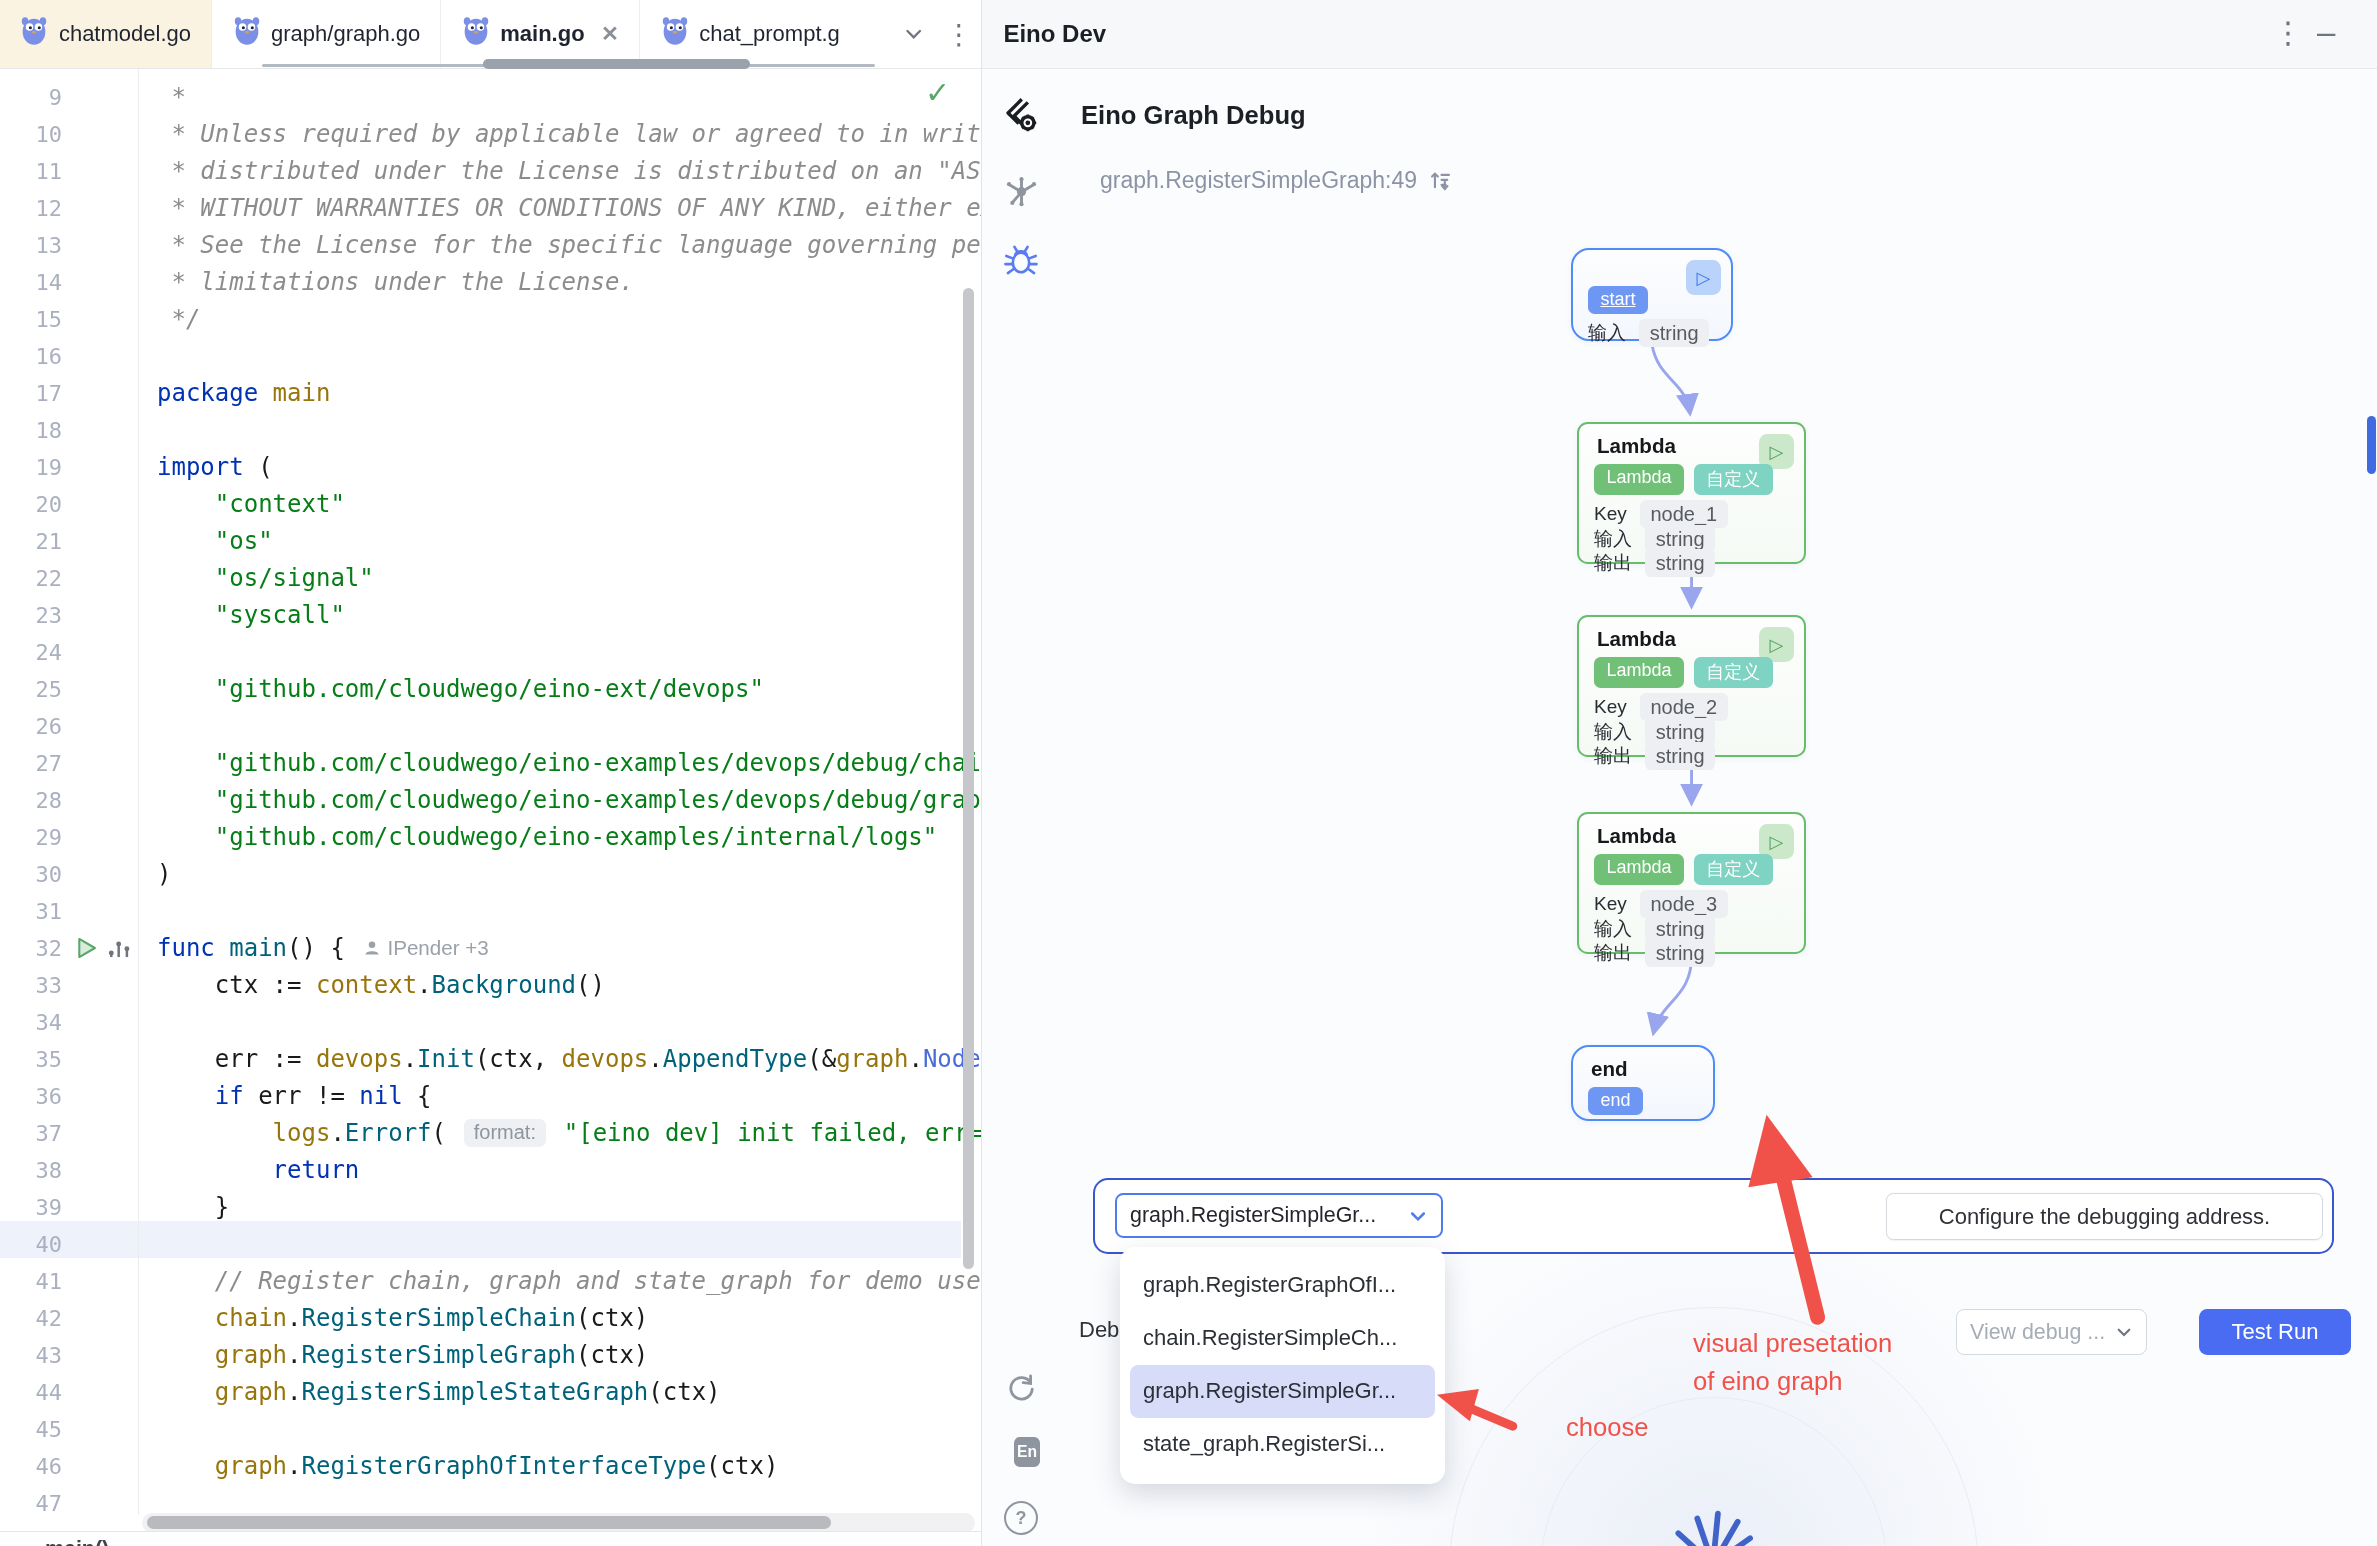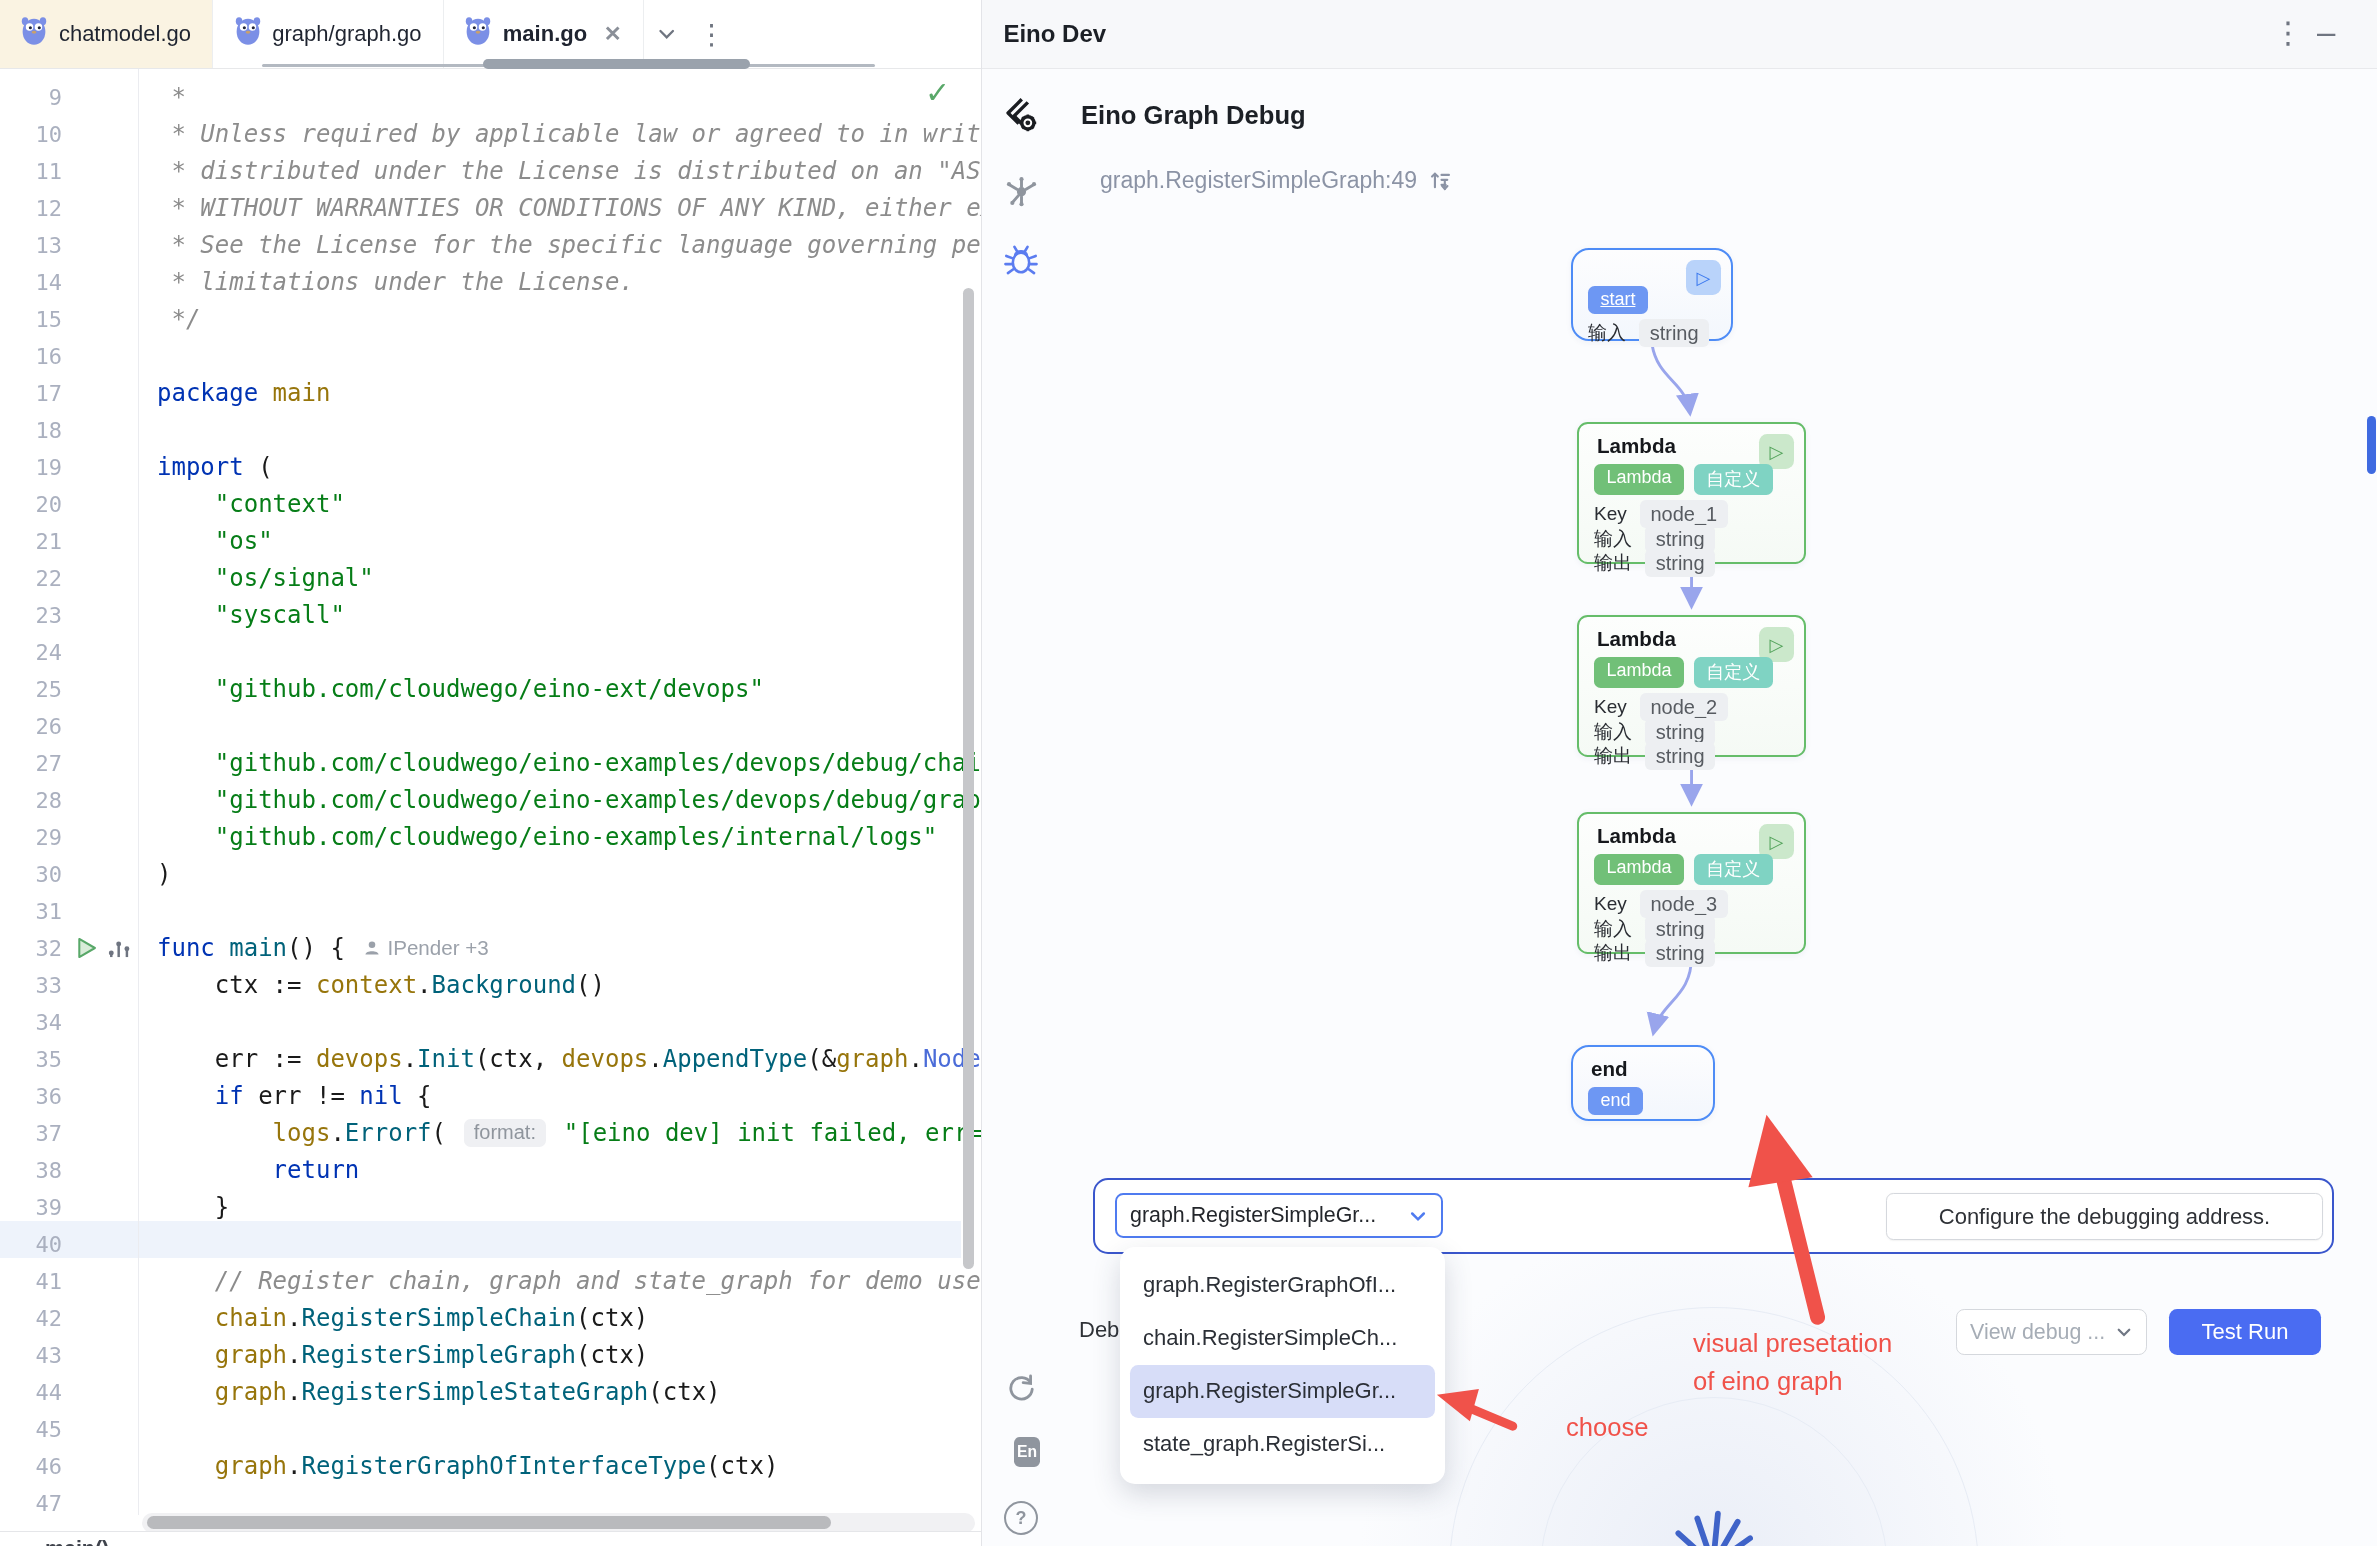--- a/index.html
+++ b/index.html
@@ -81,21 +81,21 @@
   #graph-select{position:absolute;left:20px;top:13px;width:328px;height:45px;border:2.1px solid #4f7bf0;
                 border-radius:8.2px;display:flex;align-items:center;justify-content:space-between;
                 padding:0 13px;box-sizing:border-box;font-size:21.4px;color:#23262b;background:#fff;}
   #config-btn{position:absolute;left:791px;top:13px;width:435px;height:45px;border:1.6px solid #d5d8dd;
               border-radius:7.4px;background:#fff;display:flex;align-items:center;justify-content:center;
               font-size:22px;color:#2f3237;box-shadow:0 0.8px 1.6px rgba(0,0,0,.05);}
   #debug-label{position:absolute;left:97px;top:1317px;font-size:22px;color:#2f3237;z-index:4;}
   #view-debug{position:absolute;left:974px;top:1309px;width:191px;height:46px;border:1.6px solid #d5d8dd;
               border-radius:8.2px;background:#fff;display:flex;align-items:center;justify-content:space-between;
               padding:0 13px;box-sizing:border-box;font-size:21.4px;color:#a6adb6;z-index:4;}
-  #test-run{position:absolute;left:1187px;top:1309px;width:152px;height:46px;background:#4a6cf2;border-radius:8.2px;
+  #test-run{position:absolute;left:1217px;top:1309px;width:152px;height:46px;background:#4a6cf2;border-radius:8.2px;
             display:flex;align-items:center;justify-content:center;font-size:22px;color:#fff;z-index:4;}
   
   #popup{position:absolute;left:138px;top:1247px;width:325px;height:237px;background:#fff;border-radius:15px;
          box-shadow:0 10px 28px rgba(40,50,80,.18);z-index:8;padding-top:11.5px;box-sizing:border-box;}
   .opt{height:53px;margin:0 10px;border-radius:8.2px;display:flex;align-items:center;padding:0 13px;
        font-size:22px;color:#2b2f36;white-space:nowrap;overflow:hidden;}
   .opt.hl{background:#d7ddf8;}
   
   .anno{position:absolute;color:#f0524a;font-size:25.6px;font-weight:500;z-index:10;}
   #edge-svg,#anno-svg{position:absolute;left:0;top:0;width:1396px;height:1547px;z-index:2;}
@@ -138,20 +138,33 @@
           <ellipse cx="5" cy="6" rx="4" ry="5" fill="#7b8fe6"></ellipse>
           <ellipse cx="27" cy="6" rx="4" ry="5" fill="#7b8fe6"></ellipse>
           <circle cx="10.5" cy="13" r="4.6" fill="#fff"></circle>
           <circle cx="21.5" cy="13" r="4.6" fill="#fff"></circle>
           <circle cx="11.5" cy="14" r="1.9" fill="#22253a"></circle>
           <circle cx="22.5" cy="14" r="1.9" fill="#22253a"></circle>
           <ellipse cx="16" cy="19.5" rx="2.6" ry="1.8" fill="#c9a06c"></ellipse>
         </svg></span>
       <span>main.go</span>
       <span class="close">✕</span>
+    </div>
+    <div class="tab" style="width: 210px; border-right: none;">
+      <span><svg class="gopher" viewBox="0 0 32 36">
+          <ellipse cx="16" cy="19" rx="14" ry="16" fill="#7b8fe6"></ellipse>
+          <ellipse cx="5" cy="6" rx="4" ry="5" fill="#7b8fe6"></ellipse>
+          <ellipse cx="27" cy="6" rx="4" ry="5" fill="#7b8fe6"></ellipse>
+          <circle cx="10.5" cy="13" r="4.6" fill="#fff"></circle>
+          <circle cx="21.5" cy="13" r="4.6" fill="#fff"></circle>
+          <circle cx="11.5" cy="14" r="1.9" fill="#22253a"></circle>
+          <circle cx="22.5" cy="14" r="1.9" fill="#22253a"></circle>
+          <ellipse cx="16" cy="19.5" rx="2.6" ry="1.8" fill="#c9a06c"></ellipse>
+        </svg></span>
+      <span>chat_prompt.g</span>
     </div>
     <div class="tabbtn">
       <svg width="21.4" height="21.4" viewBox="0 0 24 24" fill="none" stroke="#6f7580" stroke-width="2.6" stroke-linecap="round">
         <path d="M5 9 L12 16 L19 9"></path>
       </svg>
     </div>
     <div class="tabbtn" style="font-size:28px;">⋮</div>
   </div>
 <div id="tab-underline"></div>
 <div id="tab-pill"></div>

